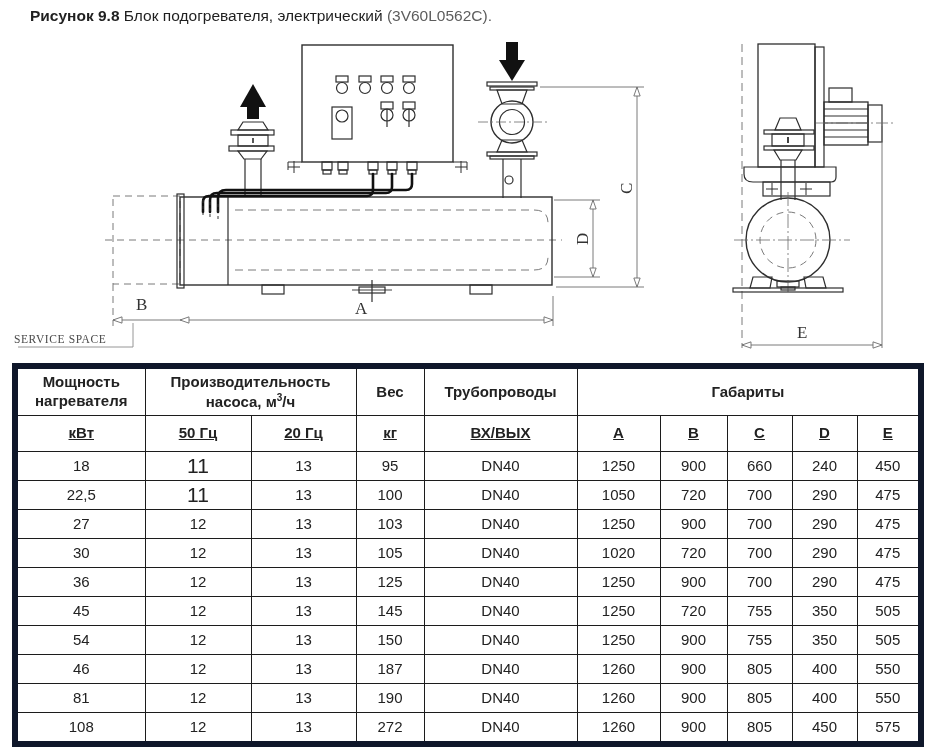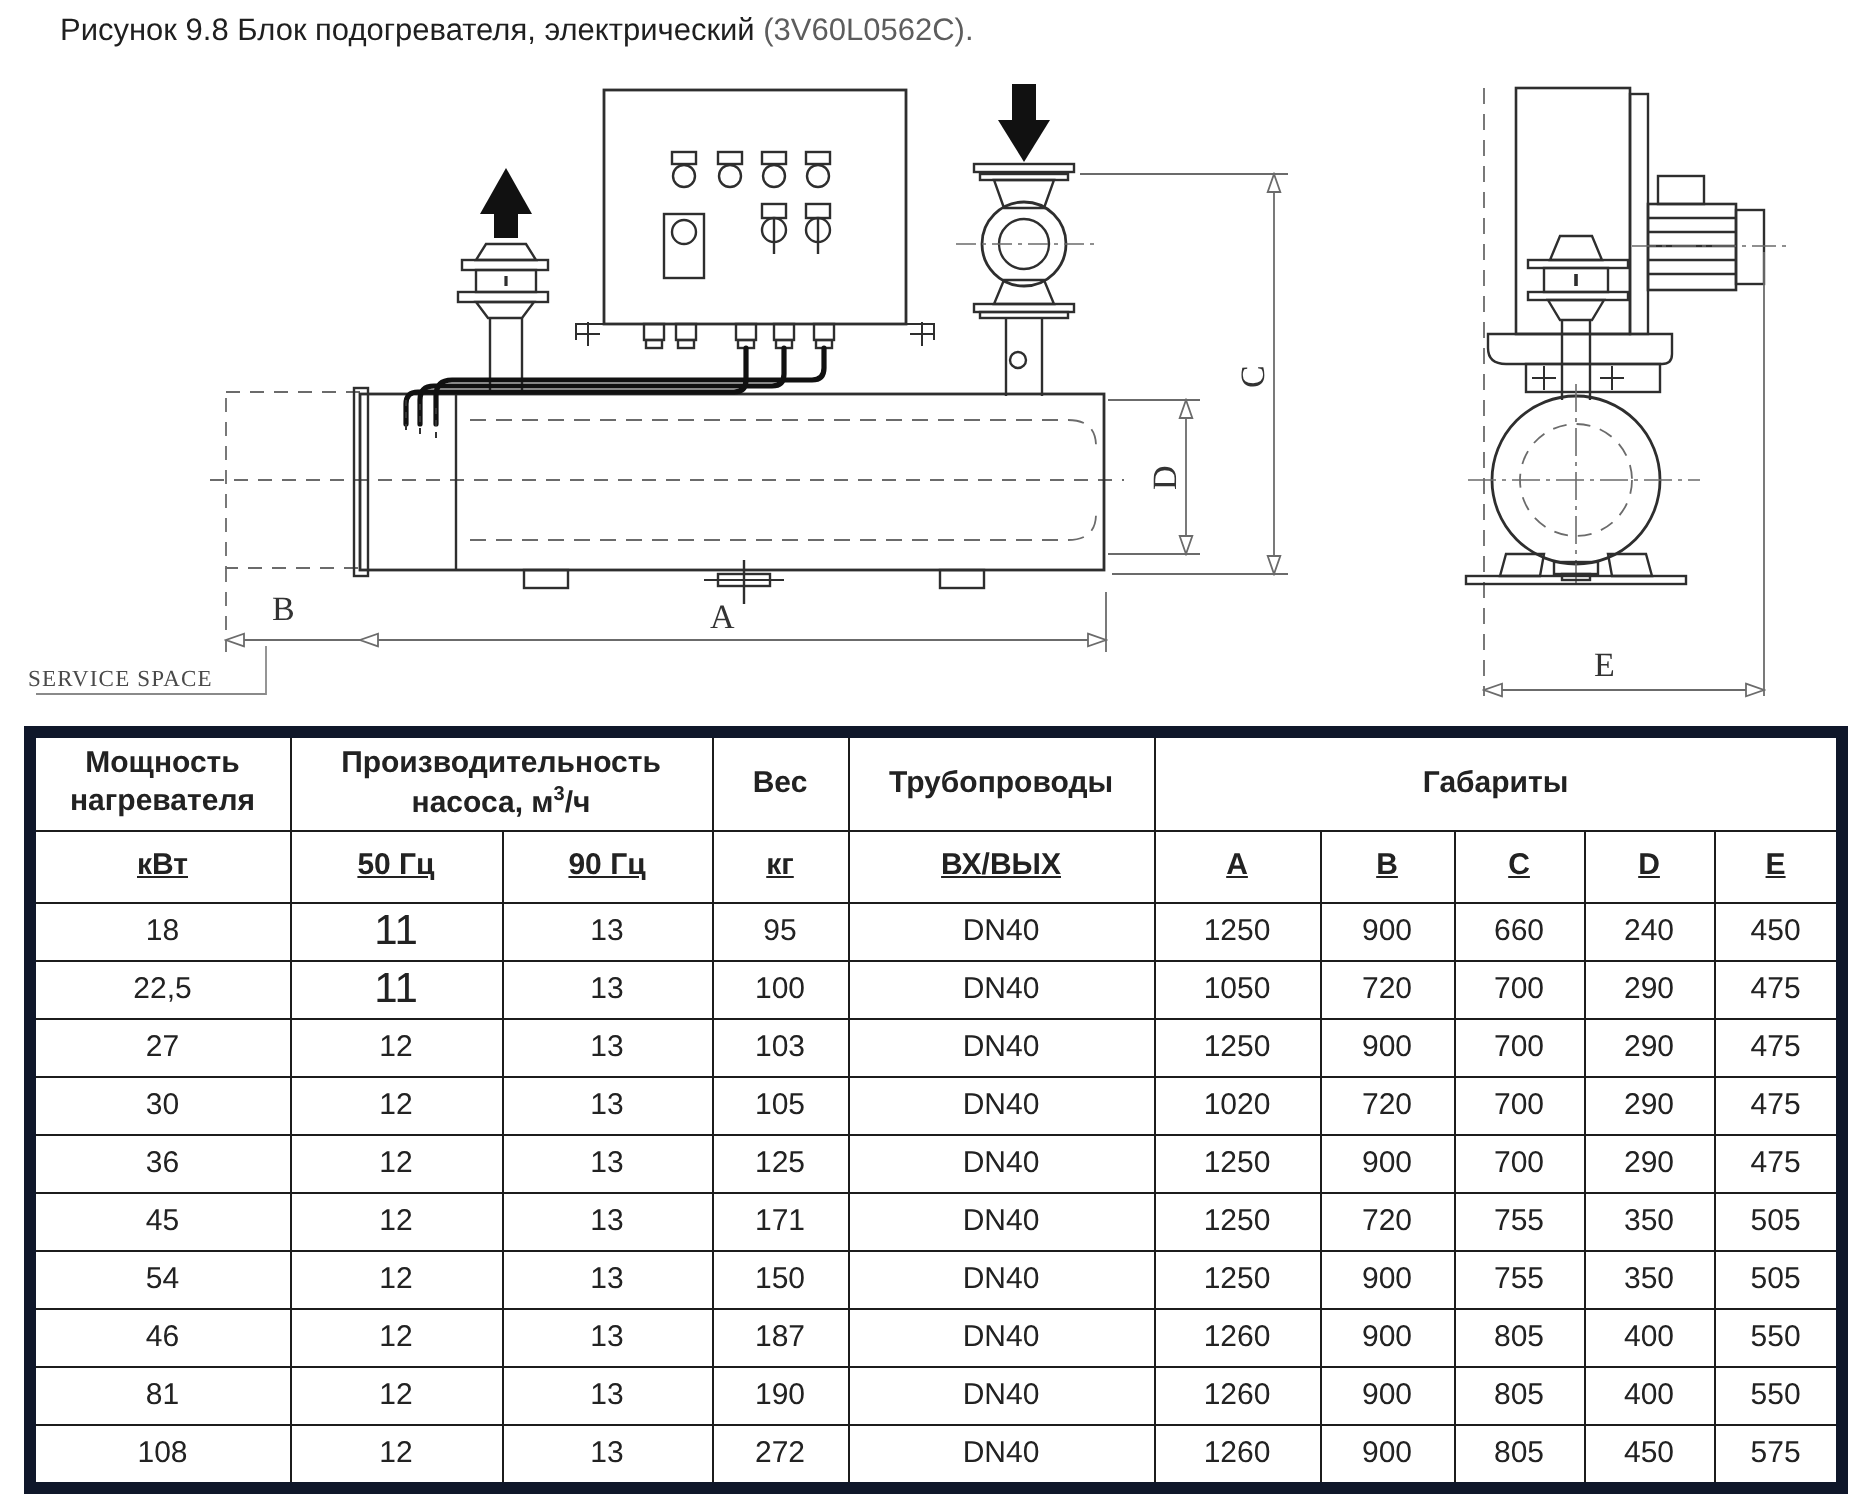--- a/index.html
+++ b/index.html
@@ -2,21 +2,21 @@
 <html><head>
 <meta charset="utf-8">
 <style>
   html,body{margin:0;padding:0;}
   body{
     width:930px;height:756px;background:#ffffff;position:relative;
     font-family:"Liberation Sans", sans-serif;color:#1f1f1f;overflow:hidden;
   }
   
   .title{position:absolute;left:30px;top:7px;font-size:15.5px;white-space:nowrap;}
-  .title .fig{font-weight:normal;}
+  .title .fig{font-weight:bold;}
   .title .code{color:#5d5d5d;text-align:center;}
   
   .drawing{position:absolute;left:0;top:30px;width:930px;height:330px;}
   
   .spec-table{
     position:absolute;left:12px;top:363px;width:906px;
     border-collapse:collapse;table-layout:fixed;
     font-size:15px;color:#222;
   }
   .spec-table td{
@@ -292,21 +292,21 @@
         <div>Производительность</div>
         <div><span>насоса, м</span><sup>3</sup><span>/ч</span></div>
       </td>
       <td>Вес</td>
       <td>Трубопроводы</td>
       <td colspan="5">Габариты</td>
     </tr>
     <tr class="hdr2">
       <td>кВт</td>
       <td>50 Гц</td>
-      <td>90 Гц</td>
+      <td>20 Гц</td>
       <td>кг</td>
       <td>ВХ/ВЫХ</td>
       <td>A</td>
       <td>B</td>
       <td>C</td>
       <td>D</td>
       <td>E</td>
     </tr>
   </tbody>
   <tbody>
@@ -367,21 +367,21 @@
         <td>1250</td>
         <td>900</td>
         <td>700</td>
         <td>290</td>
         <td>475</td>
       </tr>
       <tr class="datarow">
         <td>45</td>
         <td>12</td>
         <td>13</td>
-        <td>171</td>
+        <td>145</td>
         <td>DN40</td>
         <td>1250</td>
         <td>720</td>
         <td>755</td>
         <td>350</td>
         <td>505</td>
       </tr>
       <tr class="datarow">
         <td>54</td>
         <td>12</td>

